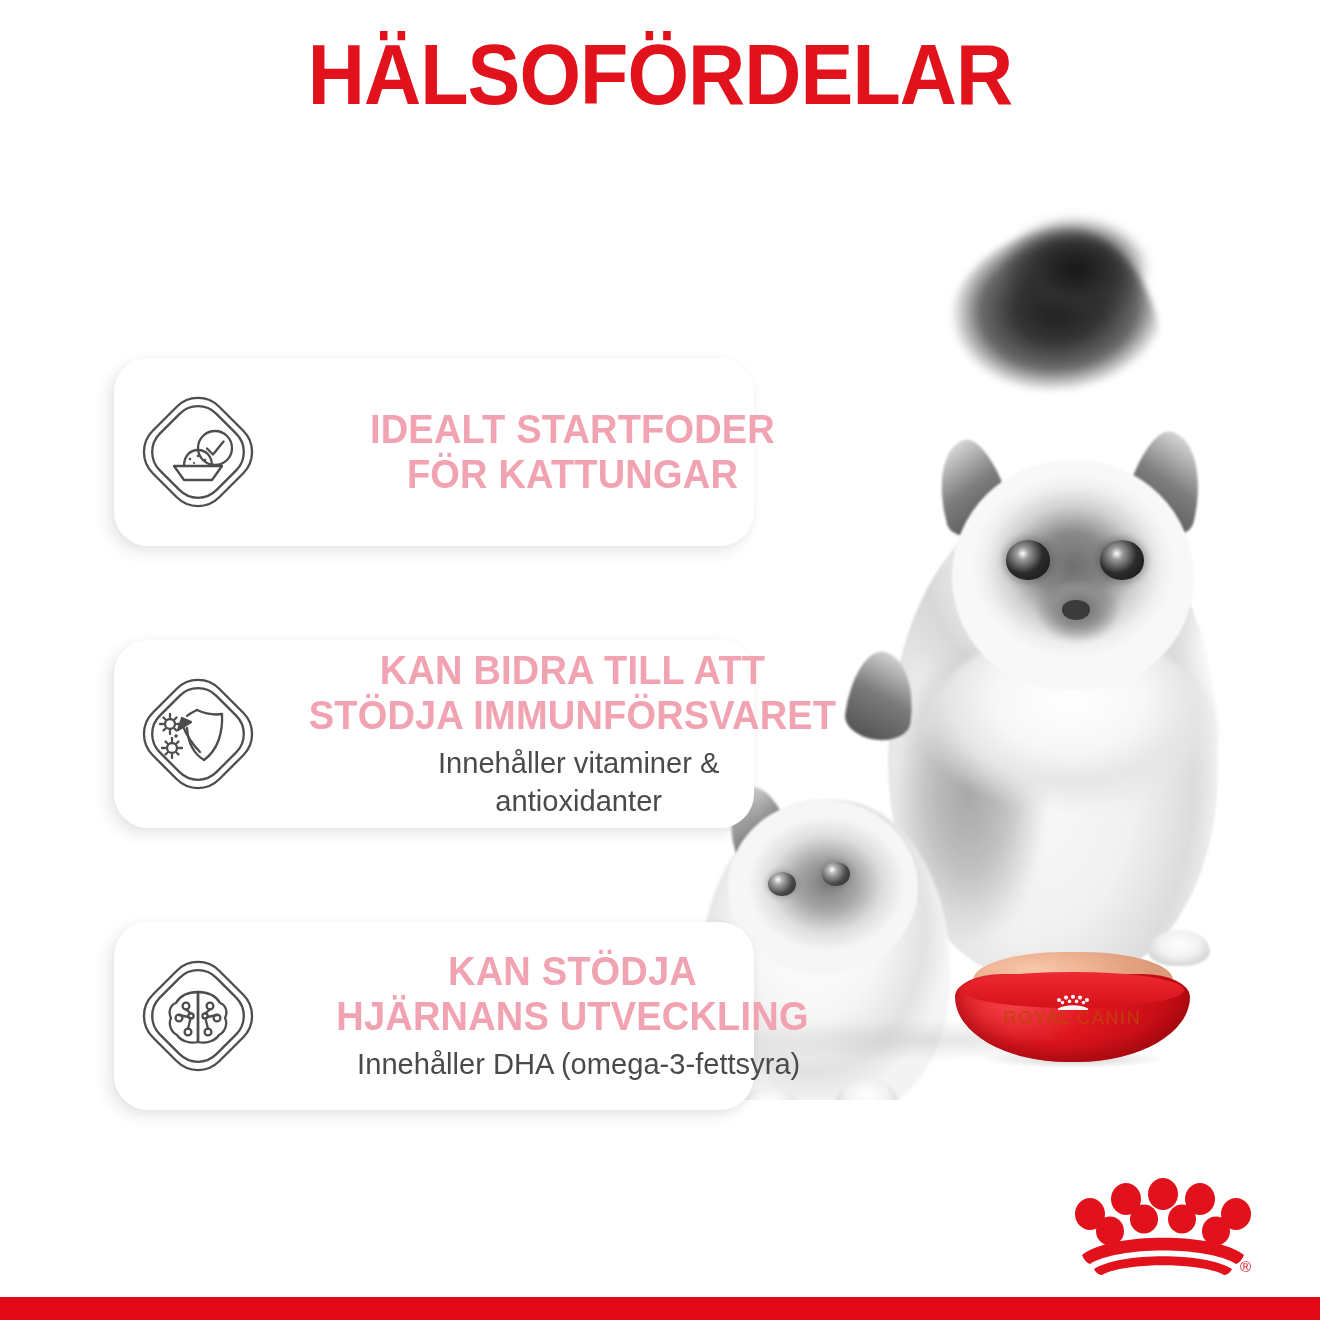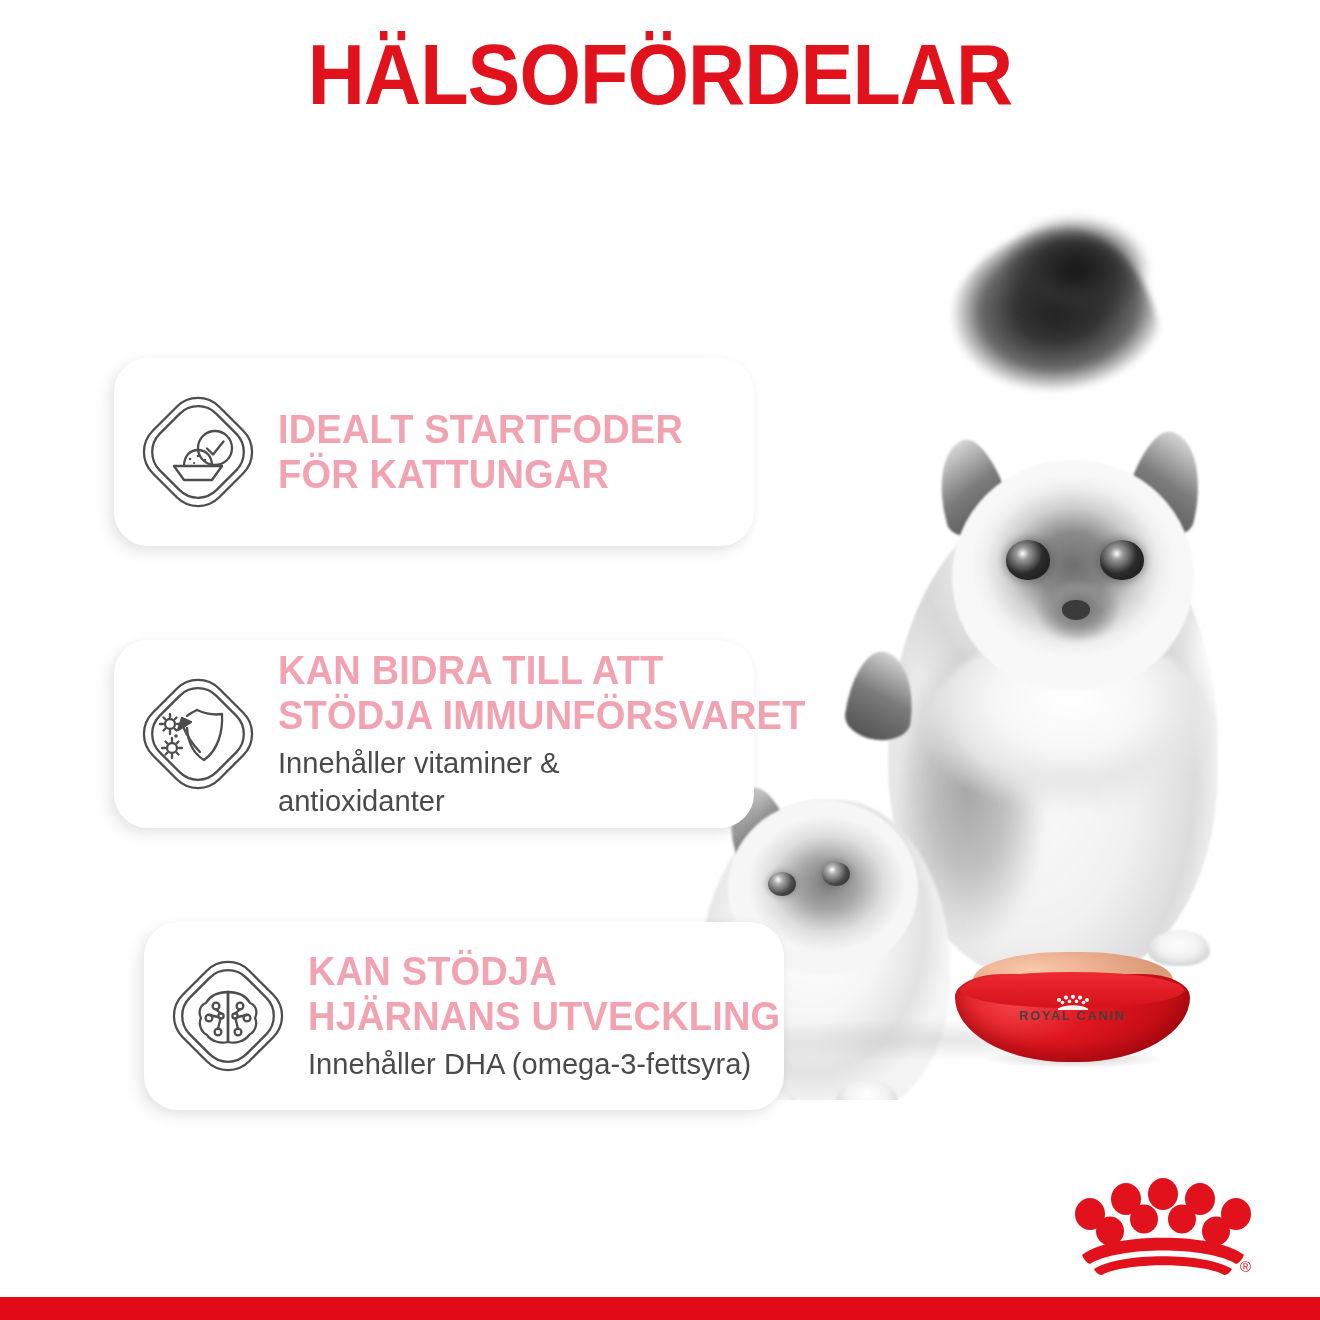--- a/index.html
+++ b/index.html
@@ -221,24 +221,24 @@
     left: 6px; top: 20px;
     width: 223px; height: 36px;
     background: linear-gradient(180deg, #ee2b33 0%, #d5121a 100%);
     border-radius: 50%;
   }
   .bowl-brand {
     position: absolute;
     left: 0; top: 56px;
     width: 235px;
     text-align: center;
-    color: #404040;
+    color: #c2410c;
     font-family: "Liberation Sans", sans-serif;
-    font-size: 13px;
-    font-weight: 700;
+    font-size: 18px;
+    font-weight: 400;
     letter-spacing: 1.6px;
     opacity: .95;
   }
   .bowl-crown {
     position: absolute;
     left: 50%; top: 42px;
     transform: translateX(-50%);
     width: 40px; height: 16px;
   }
   .bowl-shadow {
@@ -261,39 +261,40 @@
     position: absolute;
     left: 114px;
     width: 640px;
     height: 188px;
     background: #ffffff;
     border-radius: 34px;
     box-shadow: -6px 6px 16px rgba(0,0,0,.085), 0 2px 10px rgba(0,0,0,.04);
   }
   .benefit-card.c1 { top: 358px; }
   .benefit-card.c2 { top: 640px; text-decoration: underline; }
-  .benefit-card.c3 { top: 922px; margin-left: 30px; }
+  .benefit-card.c3 { top: 922px; }
 
   .benefit-icon {
     position: absolute;
     left: 28px;
     top: 50%;
     transform: translateY(-50%);
     width: 112px;
     height: 112px;
   }
   .benefit-text {
     position: absolute;
     left: 164px;
     top: 0;
     width: 620px;
     height: 188px;
     display: flex;
     flex-direction: column;
     justify-content: center;
+    text-align: center;
   }
   .benefit-heading {
     font-family: "Liberation Sans Narrow", "Liberation Sans", sans-serif;
     font-weight: 700;
     font-size: 40px;
     line-height: 45px;
     color: #F1A3B2;
     letter-spacing: .2px;
     transform: scaleX(0.95);
     transform-origin: 0 50%;

